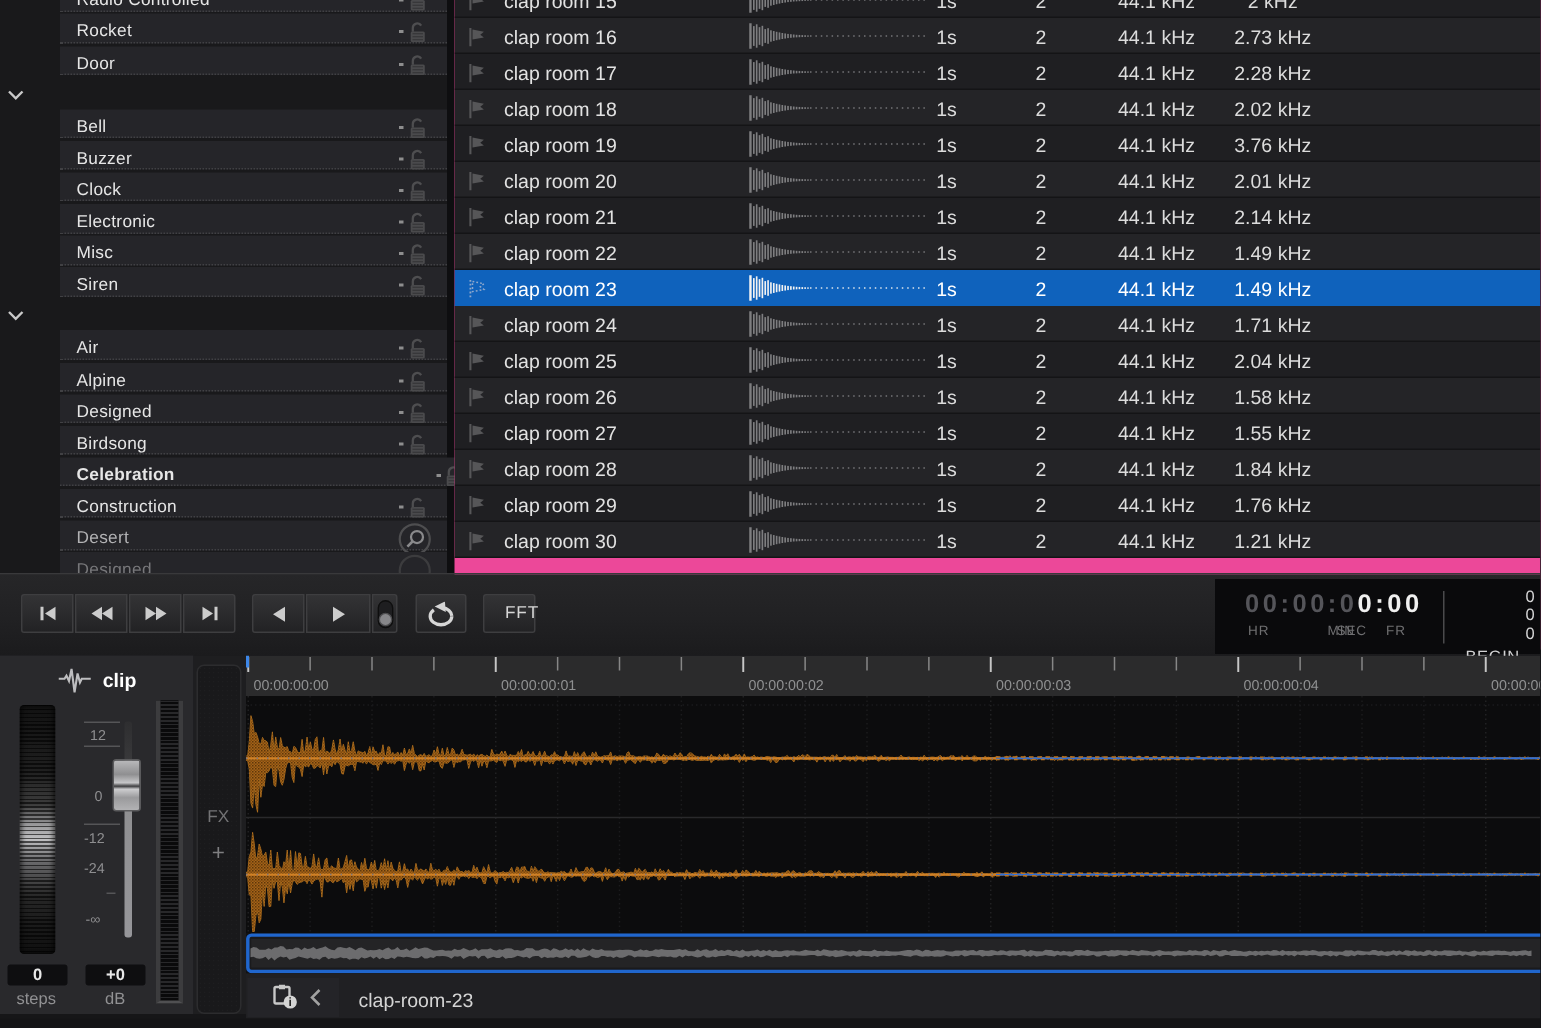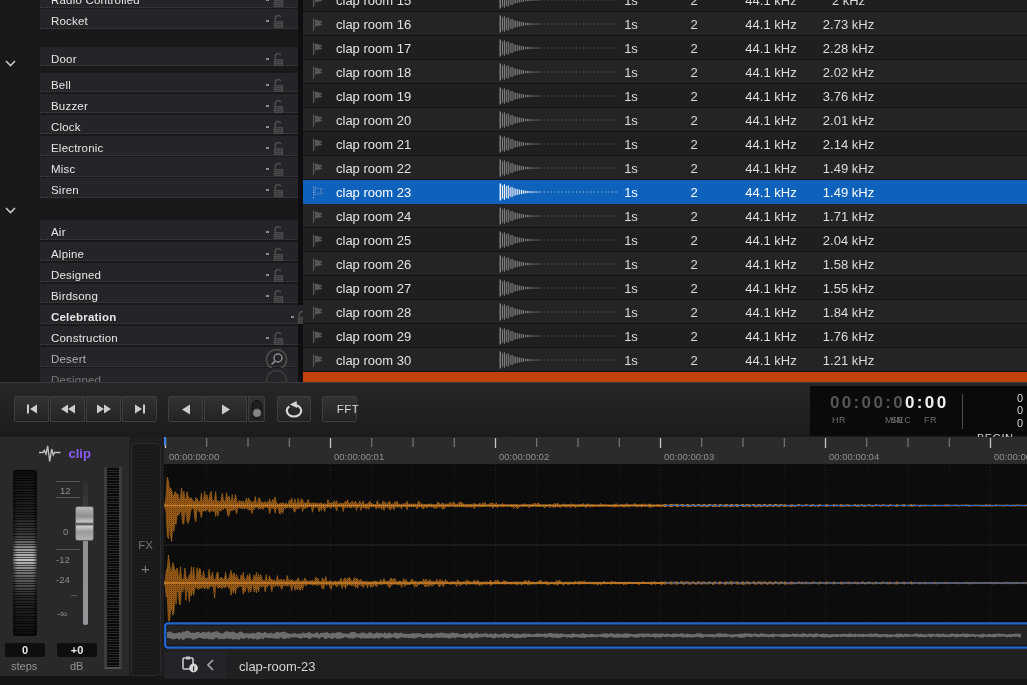--- a/index.html
+++ b/index.html
@@ -14,21 +14,21 @@
 .tsel .tname { color:#fff; }
 .tdim .tname { color:#b2b2b4; }
 .tdash { position:absolute; right:29px; top:11px; width:3px; height:2px; background:#8e8e8e; }
 .tlock { position:absolute; right:13.5px; top:5px; }
 .tsel .tlock { opacity:0.9; }
 .tcount { position:absolute; right:28px; top:6px; font-size:11.5px; color:#fff; }
 .tmag { position:absolute; right:10px; top:1px; }
 .chev { position:absolute; left:5px; }
 
 
-#ftable { position:absolute; left:303px; top:0; width:724px; height:433px; background:#c2410c; overflow:hidden; }
+#ftable { position:absolute; left:303px; top:0; width:724px; height:433px; background:#ec4899; overflow:hidden; }
 .frow { position:absolute; left:0; width:724px; height:24px; border-bottom:1px solid #141416; }
 .feven { background:#242427; }
 .fodd { background:#1f1f22; }
 .frow.fsel { background:#0f62bc; border-bottom:1px solid #0f62bc; }
 .fflag { position:absolute; left:8px; top:5px; color:#565658; }
 .fsel .fflag { color:#9ab4d6; }
 .fname { position:absolute; left:33px; top:4.5px; font-size:13px; color:#e2e2e2; }
 .fsel .fname { color:#fff; }
 .fthumb { position:absolute; left:196px; top:3px; color:#7e7e80; }
 .fsel .fthumb { color:#f2f2f2; }
@@ -62,21 +62,21 @@
 #fxstrip { position:absolute; left:130.5px; top:443px; width:30px; height:233px; background:#19191b; background-image:radial-gradient(circle, #232325 22%, transparent 23%); background-size:3px 3px; border:1px solid #2c2c2e; border-radius:5px; }
 #fxlbl { position:absolute; left:0; top:95px; width:100%; text-align:center; color:#737375; font-size:11.5px; }
 #fxplus { position:absolute; left:0; top:116px; width:100%; text-align:center; color:#7e7e80; font-size:15px; font-weight:normal; }
 #darkbottom { position:absolute; left:0; top:679px; width:1027px; height:6px; background:#141416; }
 #darkbottom2 { position:absolute; left:0; top:676px; width:164px; height:9px; background:#161618; }
 #bottombar { position:absolute; left:164px; top:649px; width:863px; height:30px; background:#202023; }
 #bbicon { position:absolute; left:0.5px; top:3px; width:61px; height:26px; background:#242428; }
 #bbname { position:absolute; left:75px; top:10px; font-size:13px; color:#d4d4d4; }
 
 
-#cliphdr { position:absolute; left:68.5px; top:445.5px; font-size:13px; font-weight:bold; color:#8b5cf6; }
+#cliphdr { position:absolute; left:68.5px; top:445.5px; font-size:13px; font-weight:bold; color:#ffffff; }
 #jog { position:absolute; left:13px; top:470px; width:24px; height:166px; border-radius:3px;
   background:
    repeating-linear-gradient(180deg, rgba(0,0,0,0.6) 0 1px, rgba(0,0,0,0) 1px 2.6px),
    linear-gradient(180deg,#121212 0%,#1f1f1f 26%,#3c3c3c 40%,#98989a 48%,#c0c0c2 54%,#6e6e70 62%,#262626 77%,#0f0f0f 100%);
   box-shadow: inset 2px 0 3px rgba(0,0,0,0.5), inset -2px 0 3px rgba(0,0,0,0.5); }
 #meter { position:absolute; left:104px; top:467px; width:18px; height:202px; background:#09090a;
   border-left:3px solid #3c3c3e; border-right:3px solid #3c3c3e; border-bottom:2px solid #505052;
   background-image: repeating-linear-gradient(180deg,#28282a 0 1px,#0a0a0b 1px 2.6px); }
 .scalelbl { position:absolute; font-size:9.5px; color:#8e8e90; }
 .tick { position:absolute; height:1px; background:#555557; }
@@ -145,21 +145,21 @@
           <use href="#lock"></use>
         </svg>
       </div>
 <div class="trow" style="top:9.4px;left:39.5px;width:258.5px;text-align:right;">
         <span class="tname">Rocket</span>
         <span class="tdash"></span>
         <svg class="tlock" width="13" height="15" viewBox="0 0 13 15">
           <use href="#lock"></use>
         </svg>
       </div>
-<div class="trow" style="top:30.5px;left:39.5px;width:258.5px;margin-top:16px;">
+<div class="trow" style="top:30.5px;left:39.5px;width:258.5px;">
         <span class="tname">Door</span>
         <span class="tdash"></span>
         <svg class="tlock" width="13" height="15" viewBox="0 0 13 15">
           <use href="#lock"></use>
         </svg>
       </div>
       <svg class="chev" style="top:59.5px" width="11" height="7" viewBox="0 0 11 7">
         <polyline points="1,1 5.5,5.5 10,1" fill="none" stroke="#c9c9c9" stroke-width="1.6"></polyline>
       </svg>
 <div class="trow" style="top:72.7px;left:39.5px;width:258.5px;">

